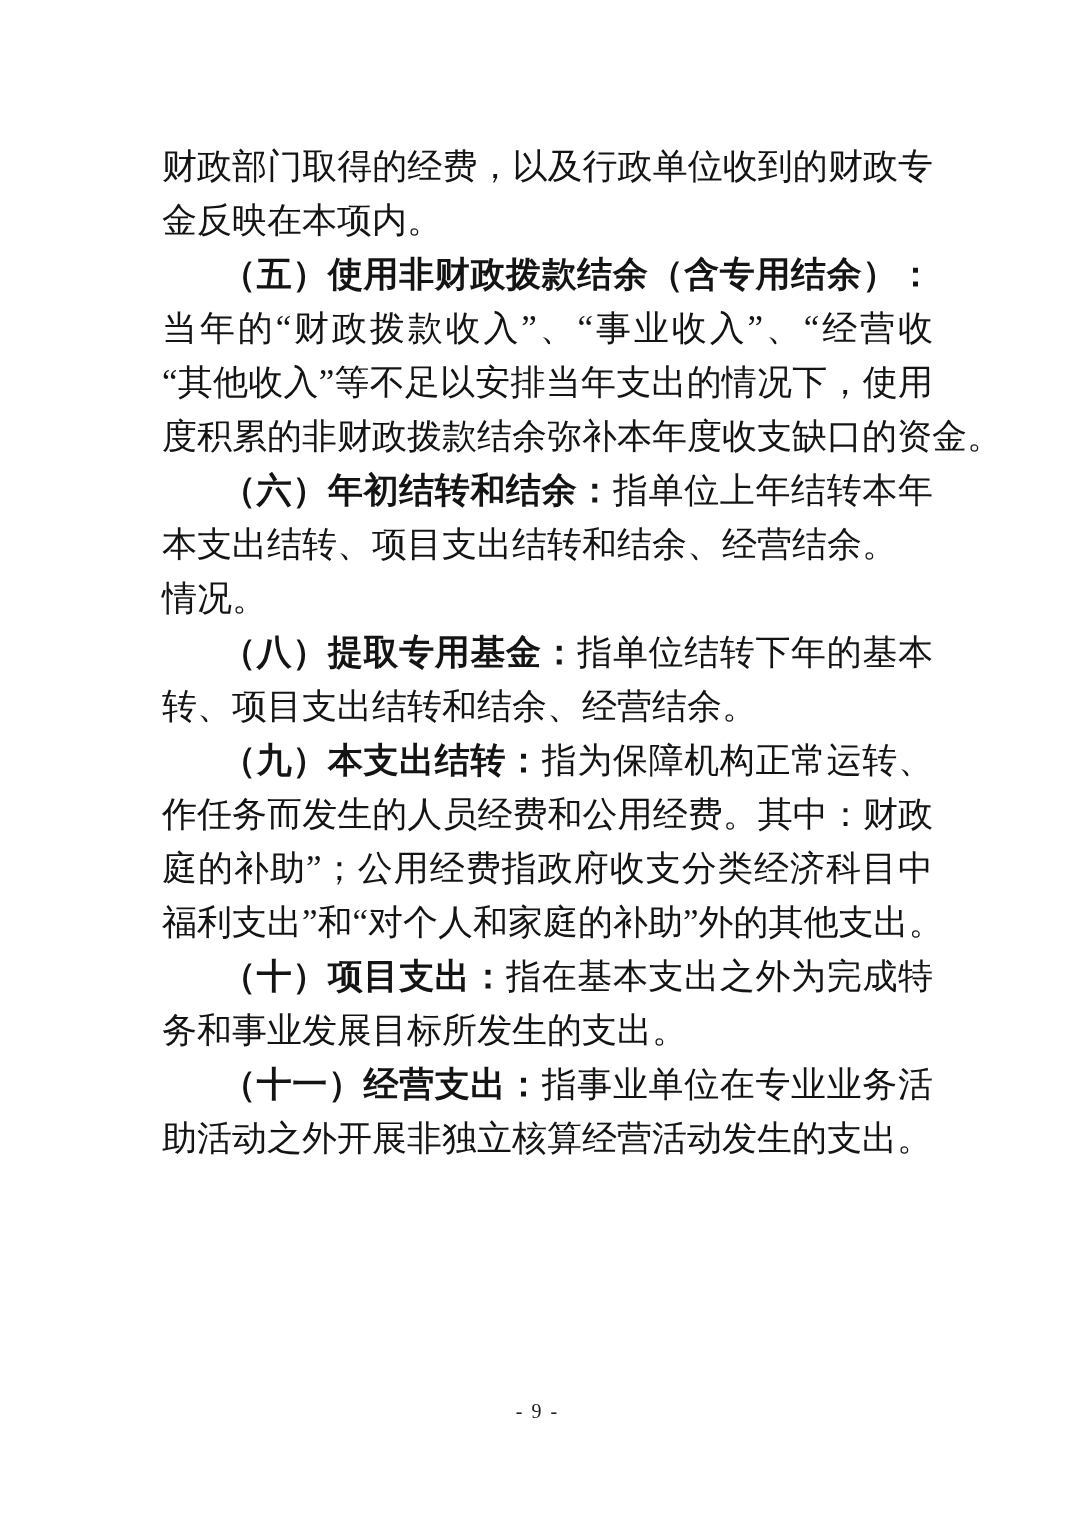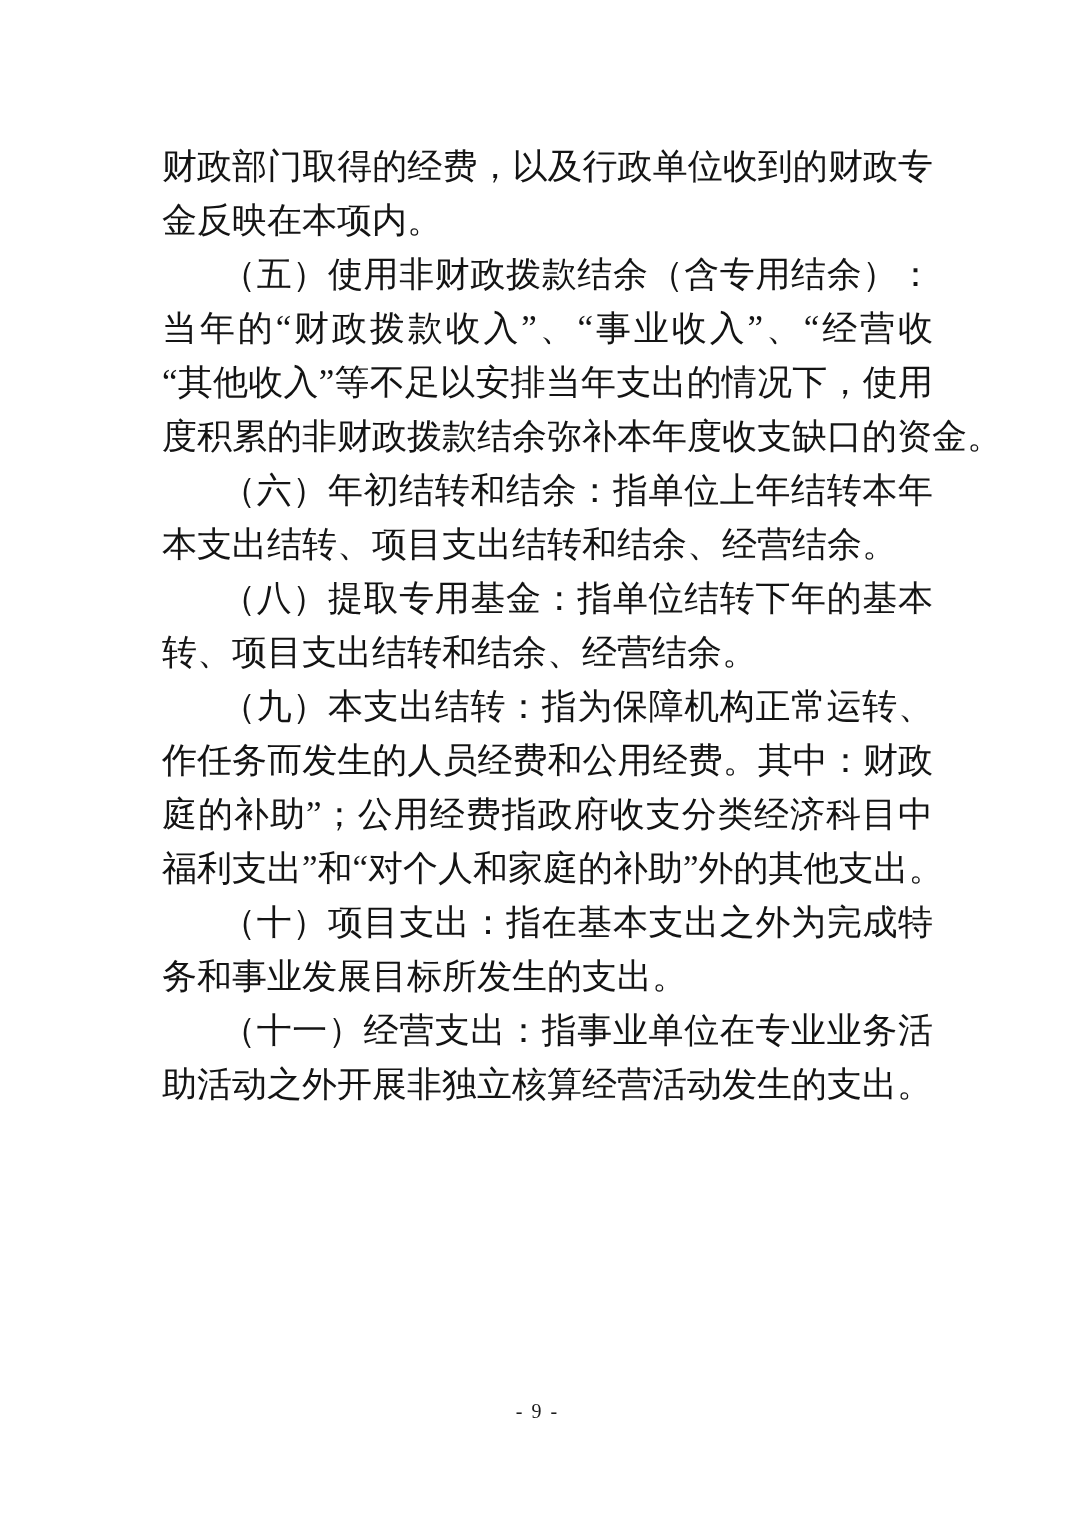--- a/index.html
+++ b/index.html
@@ -32,21 +32,21 @@
     white-space: normal;
     text-align: justify;
     text-align-last: justify;
     text-justify: inter-character;
     overflow: hidden;
   }
   .line.indent {
     padding-left: 59px;
   }
   .line b {
-    font-weight: 400;
+    font-weight: 700;
   }
   .footer {
     position: absolute;
     left: 0;
     top: 1400px;
     width: 100%;
     text-align: center;
     font-size: 20px;
     letter-spacing: 2px;
     color: #1c1c1c;
@@ -65,20 +65,21 @@
         <div class="line justify indent"><b>（五）使用非财政拨款结余（含专用结余）：</b>指单位在</div>
         <div class="line justify">当年的“财政拨款收入”、“事业收入”、“经营收入”、</div>
         <div class="line justify">“其他收入”等不足以安排当年支出的情况下，使用以前年</div>
         <div class="line">度积累的非财政拨款结余弥补本年度收支缺口的资金。</div>
       </div>
       <div>
         <div class="line justify indent"><b>（六）年初结转和结余：</b>指单位上年结转本年使用的基</div>
         <div class="line">本支出结转、项目支出结转和结余、经营结余。</div>
       </div>
       <div>
+        <div class="line">情况。</div>
       </div>
       <div>
         <div class="line justify indent"><b>（八）提取专用基金：</b>指单位结转下年的基本支出结</div>
         <div class="line">转、项目支出结转和结余、经营结余。</div>
       </div>
       <div>
         <div class="line justify indent"><b>（九）本支出结转：</b>指为保障机构正常运转、完成日常工</div>
         <div class="line justify">作任务而发生的人员经费和公用经费。其中：财政拨款收入</div>
         <div class="line justify">庭的补助”；公用经费指政府收支分类经济科目中除“工资</div>
         <div class="line">福利支出”和“对个人和家庭的补助”外的其他支出。</div>

